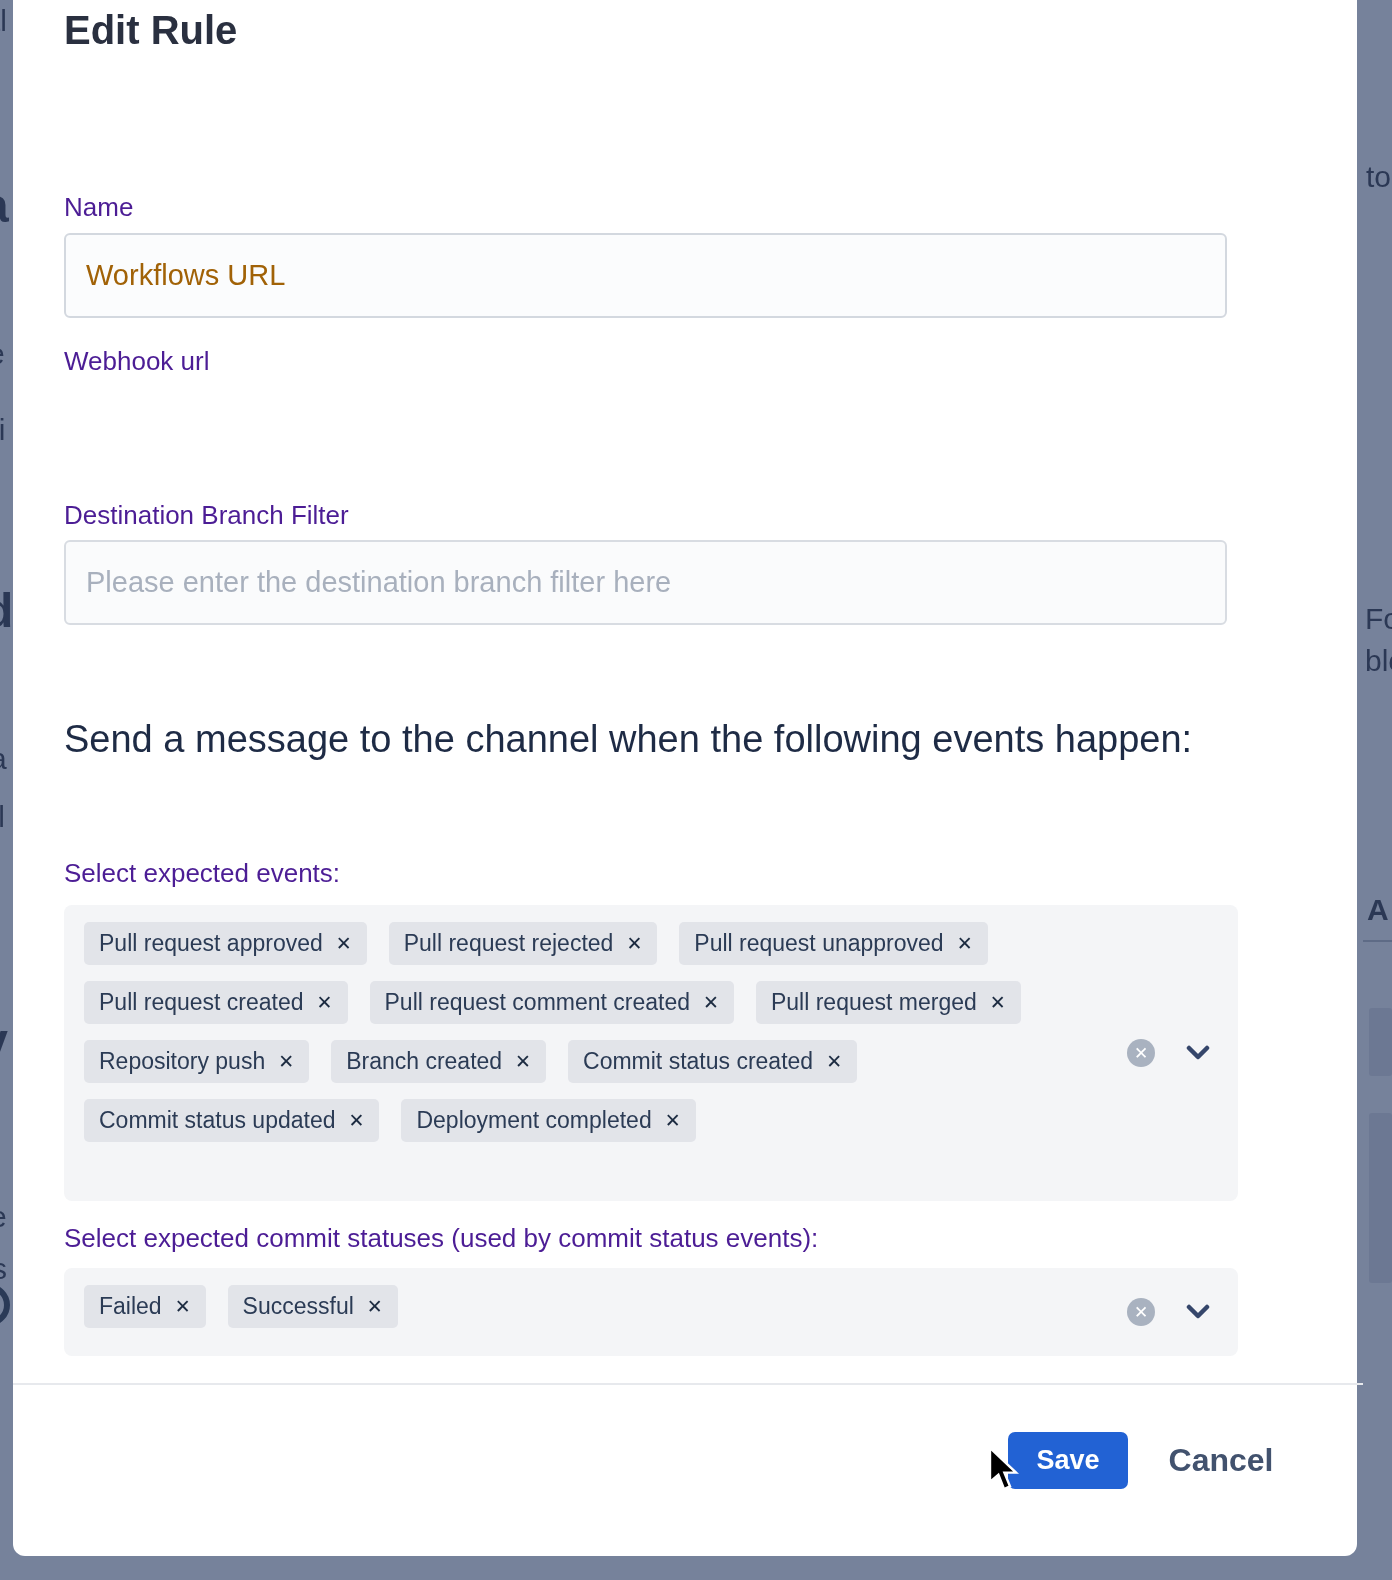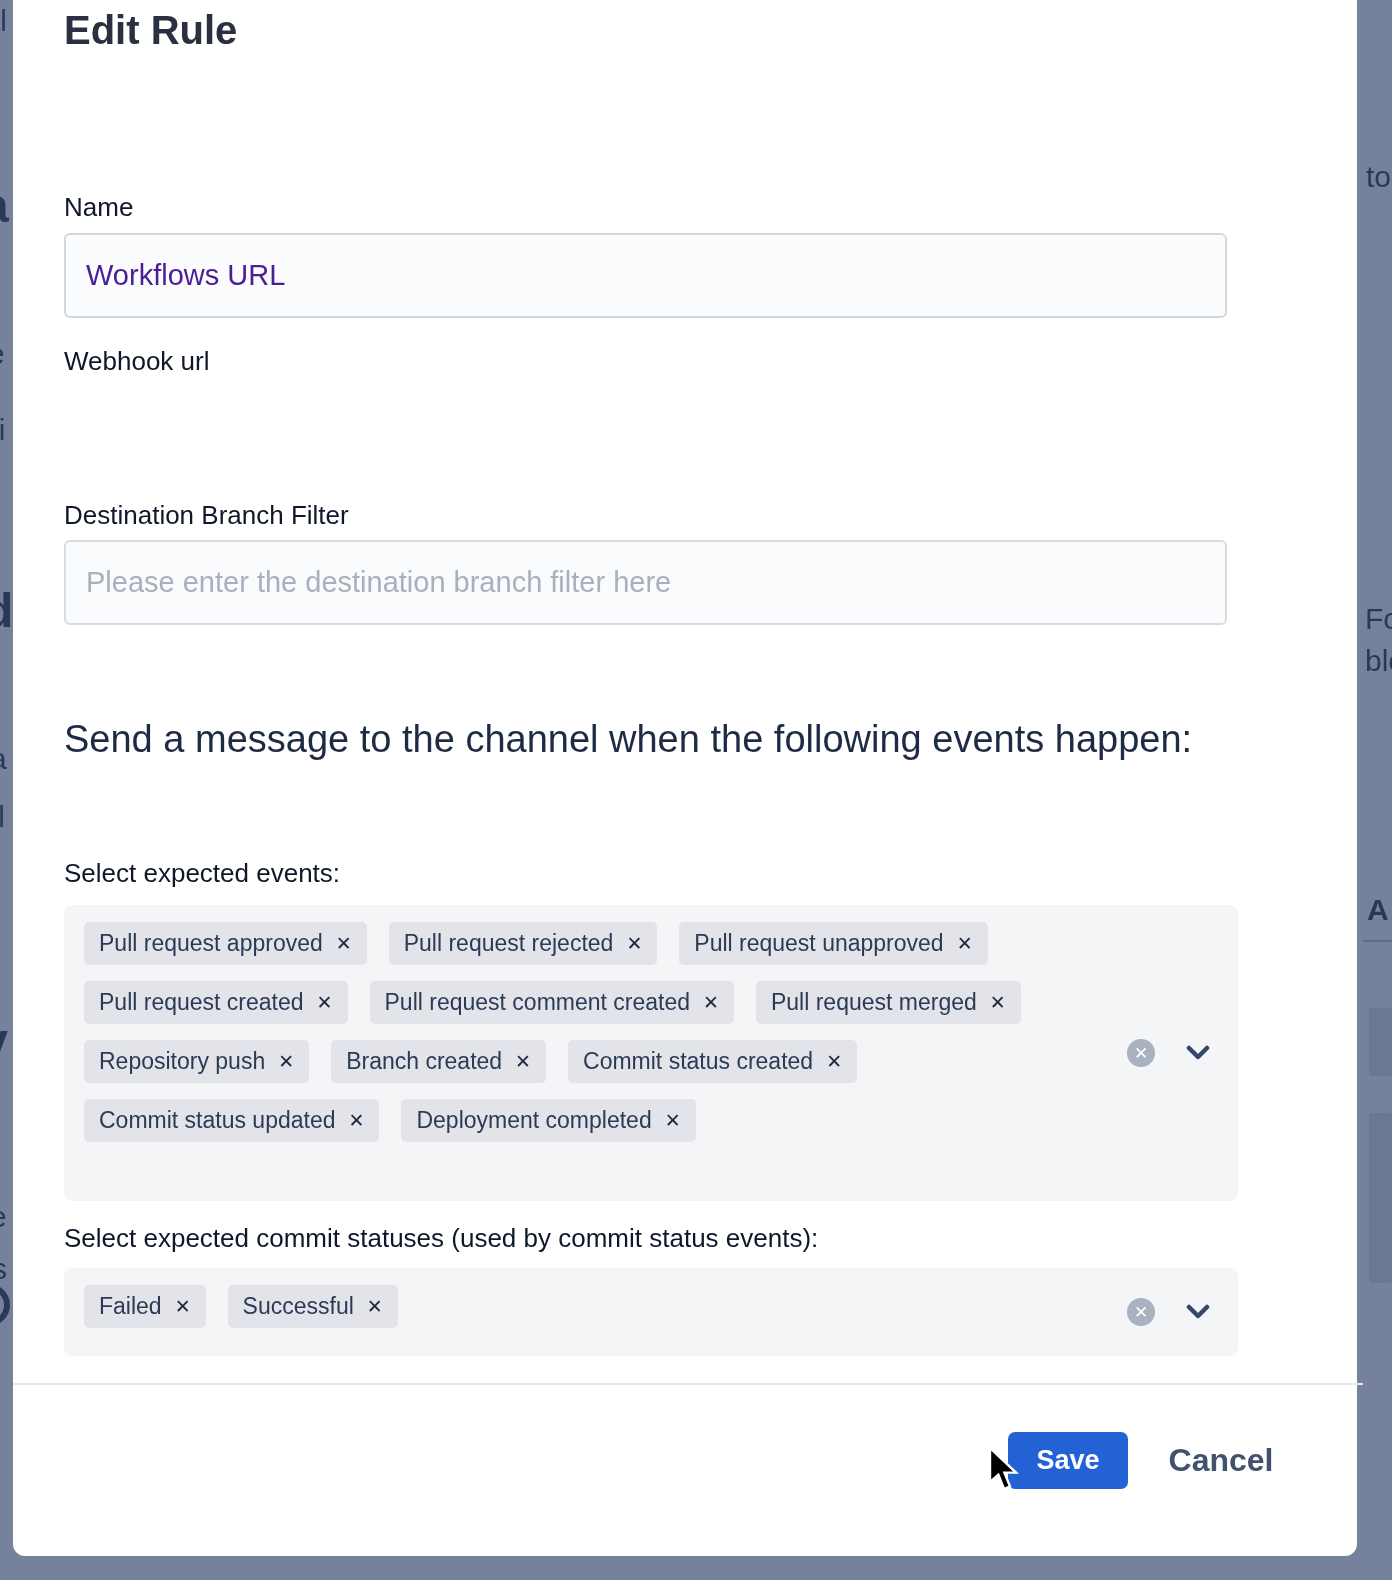--- a/index.html
+++ b/index.html
@@ -27,25 +27,25 @@
     position:absolute; left:-32px; top:1284px; width:42px; height:42px;
     border:6px solid #2A3A57; border-radius:50%;
   }
   
   .modal {
     position:absolute; left:13px; top:0; width:1344px; height:1556px;
     background:#FFFFFF; border-radius:0 0 12px 12px;
   }
   .modal-title { position:absolute; left:51px; top:8px; font-size:40px; font-weight:700; color:#2A3040; }
   .section-heading { position:absolute; left:51px; font-size:38px; font-weight:400; color:#1E2B45; }
-  .field-label { position:absolute; left:51px; font-size:26px; color:#0f172a; }
+  .field-label { position:absolute; left:51px; font-size:26px; color:#4c1d95; }
   .text-input {
     position:absolute; left:51px; width:1163px; height:85px;
     border:2px solid #D3D8DF; border-radius:6px; background:#FBFCFD;
-    font-family:inherit; font-size:29px; color:#4c1d95; padding:0 20px;
+    font-family:inherit; font-size:29px; color:#a16207; padding:0 20px;
     outline:none;
   }
   .text-input.focused { border:3px solid #2B6CE0; border-radius:8px; background:#FFFFFF; padding:0 12px; }
   .text-input::placeholder { color:#A8B0BD; opacity:1; }
   .events-heading { position:absolute; left:51px; top:706px; width:1135px; font-size:38px; line-height:66px; font-weight:400; color:#1E2B45; }
   .select-box {
     position:absolute; left:51px; width:1174px;
     background:#F4F5F7; border-radius:8px;
   }
   .tags { display:flex; flex-wrap:wrap; column-gap:22px; row-gap:16px; padding:17px 200px 17px 20px; align-items:flex-end; }

